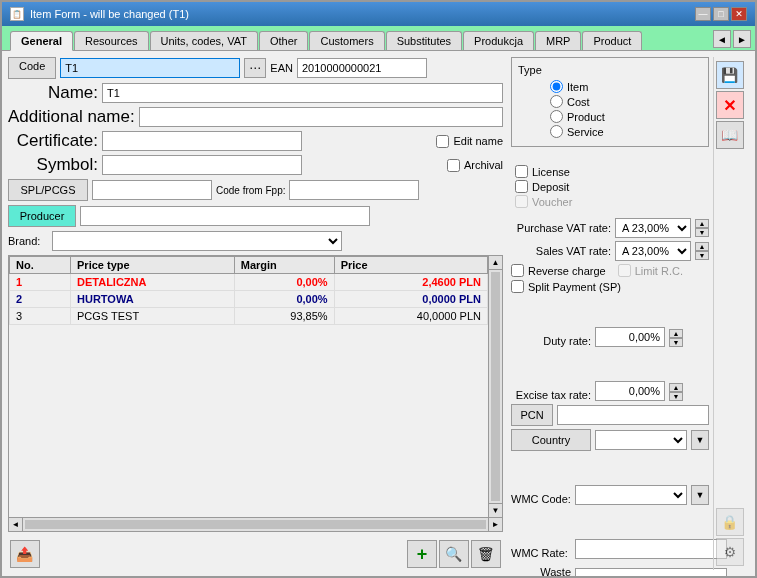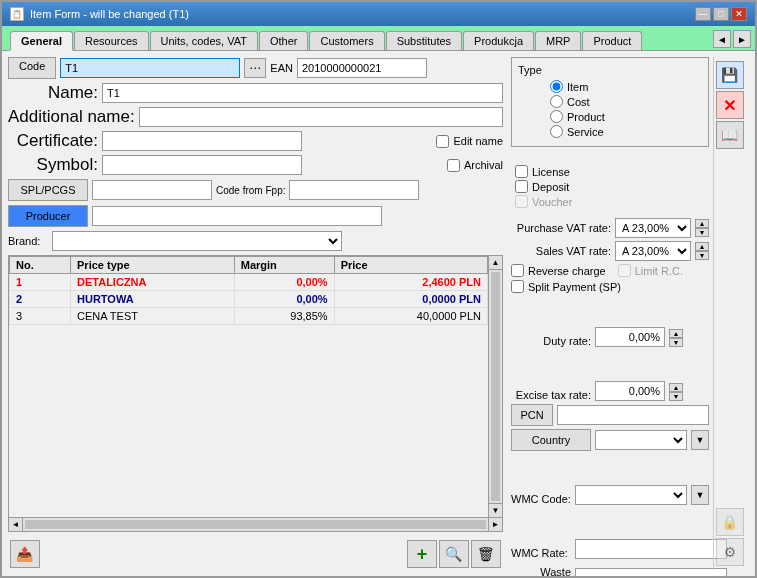--- a/index.html
+++ b/index.html
@@ -37,21 +37,21 @@
     .ean-input { width: 130px; border: 1px solid #999; background: white; padding: 2px 4px; font-size: 11px; height: 20px; }
     .checkbox-item { display: flex; align-items: center; gap: 4px; font-size: 11px; }
     
     .spl-row { display: flex; align-items: center; gap: 4px; }
     .spl-btn { border: 1px solid #999; background: #e0e0e0; padding: 2px 10px; cursor: pointer; font-size: 11px; height: 22px; width: 80px; }
     .spl-input { width: 120px; border: 1px solid #999; background: white; padding: 2px 4px; font-size: 11px; height: 20px; }
     .code-fpp-label { font-size: 10px; }
     .code-fpp-input { width: 130px; border: 1px solid #999; background: white; padding: 2px 4px; font-size: 11px; height: 20px; }
     
     .producer-row { display: flex; align-items: center; gap: 4px; }
-    .producer-btn { border: 1px solid #999; background: #3b82f6; padding: 2px 10px; cursor: pointer; font-size: 11px; height: 22px; width: 80px; }
+    .producer-btn { border: 1px solid #999; background: #5eead4; padding: 2px 10px; cursor: pointer; font-size: 11px; height: 22px; width: 68px; }
     .producer-input { width: 290px; border: 1px solid #999; background: white; padding: 2px 4px; font-size: 11px; height: 20px; }
     
     .brand-row { display: flex; align-items: center; gap: 4px; }
     .brand-label { min-width: 40px; font-size: 11px; }
     .brand-select { width: 290px; border: 1px solid #999; background: white; padding: 2px 4px; font-size: 11px; height: 20px; }
     
     .price-table-wrapper { flex: 1; border: 1px solid #999; overflow: hidden; display: flex; flex-direction: column; }
     .price-table { width: 100%; border-collapse: collapse; }
     .price-table th { background: #e8e8e8; border: 1px solid #999; padding: 2px 6px; text-align: left; font-size: 11px; font-weight: bold; }
     .price-table td { border: 1px solid #ddd; padding: 2px 6px; font-size: 11px; }
@@ -232,21 +232,21 @@
                   <td class="num">2,4600 PLN</td>
                 </tr>
                 <tr class="row-2">
                   <td>2</td>
                   <td>HURTOWA</td>
                   <td class="num">0,00%</td>
                   <td class="num">0,0000 PLN</td>
                 </tr>
                 <tr class="row-3">
                   <td>3</td>
-                  <td>CENA TEST</td>
+                  <td>PCGS TEST</td>
                   <td class="num">93,85%</td>
                   <td class="num">40,0000 PLN</td>
                 </tr>
               </tbody>
             </table>
           </div>
           <div class="scrollbar-v">
             <div class="scroll-up">▲</div>
             <div class="scroll-thumb"></div>
             <div class="scroll-down">▼</div>

